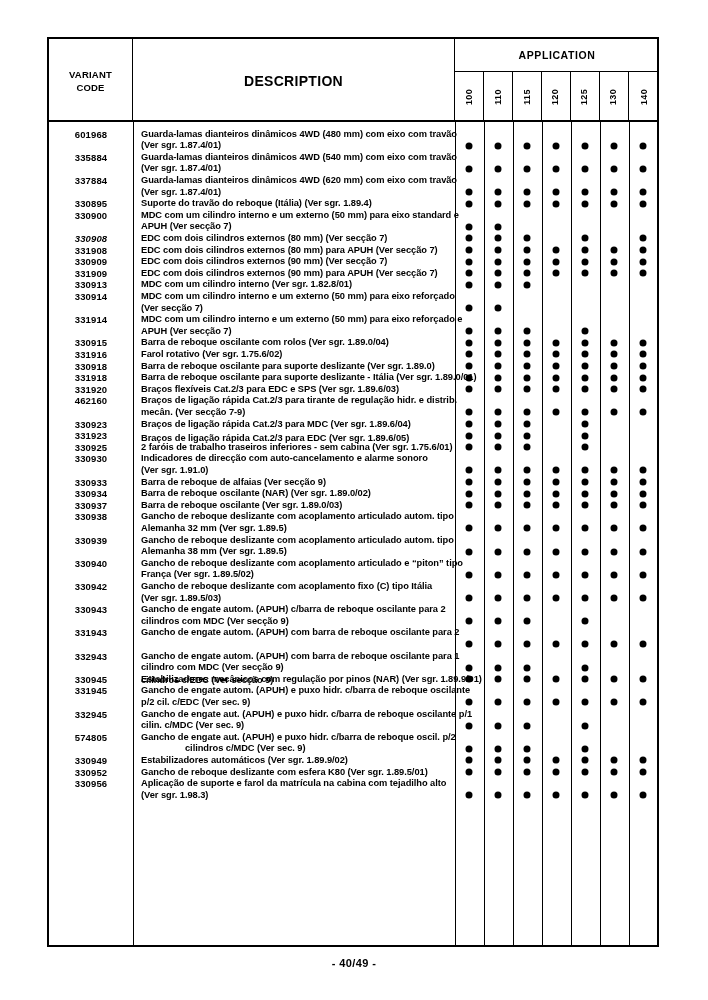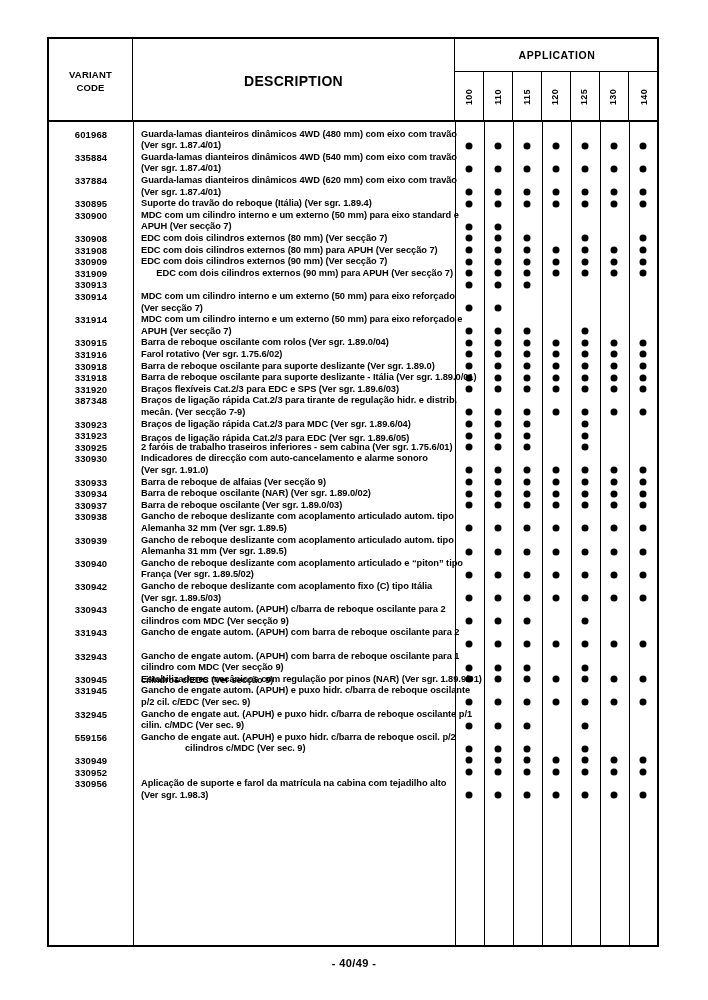--- a/index.html
+++ b/index.html
@@ -260,69 +260,70 @@
           <div class="vrule med" style="left: 550.5px;"></div>
           <div class="vrule thin" style="left: 579.5px;"></div>
         </div>
 
       <div class="codes" id="codes">
           <div class="code" style="top: 6.5px;">601968</div>
           <div class="code" style="top: 29.7px;">335884</div>
           <div class="code" style="top: 52.9px;">337884</div>
           <div class="code" style="top: 76.1px;">330895</div>
           <div class="code" style="top: 87.7px;">330900</div>
-          <div class="code" style="top: 110.9px;">330908</div>
+          <div class="code" style="top: 110.9px; font-style: italic;">330908</div>
           <div class="code" style="top: 122.5px;">331908</div>
           <div class="code" style="top: 134.1px;">330909</div>
           <div class="code" style="top: 145.7px;">331909</div>
           <div class="code" style="top: 157.3px;">330913</div>
           <div class="code" style="top: 168.9px;">330914</div>
           <div class="code" style="top: 192.1px;">331914</div>
           <div class="code" style="top: 215.3px;">330915</div>
           <div class="code" style="top: 226.9px;">331916</div>
           <div class="code" style="top: 238.5px;">330918</div>
           <div class="code" style="top: 250.1px;">331918</div>
           <div class="code" style="top: 261.7px;">331920</div>
-          <div class="code" style="top: 273.3px;">387348</div>
+          <div class="code" style="top: 273.3px;">462160</div>
           <div class="code" style="top: 296.5px;">330923</div>
           <div class="code" style="top: 308.1px;">331923</div>
           <div class="code" style="top: 319.7px;">330925</div>
           <div class="code" style="top: 331.3px;">330930</div>
           <div class="code" style="top: 354.5px;">330933</div>
           <div class="code" style="top: 366.1px;">330934</div>
           <div class="code" style="top: 377.7px;">330937</div>
           <div class="code" style="top: 389.3px;">330938</div>
           <div class="code" style="top: 412.5px;">330939</div>
           <div class="code" style="top: 435.7px;">330940</div>
           <div class="code" style="top: 458.9px;">330942</div>
           <div class="code" style="top: 482.1px;">330943</div>
           <div class="code" style="top: 505.3px;">331943</div>
           <div class="code" style="top: 528.5px;">332943</div>
           <div class="code" style="top: 551.7px;">330945</div>
           <div class="code" style="top: 563.3px;">331945</div>
           <div class="code" style="top: 586.5px;">332945</div>
-          <div class="code" style="top: 609.7px;">559156</div>
+          <div class="code" style="top: 609.7px;">574805</div>
           <div class="code" style="top: 632.9px;">330949</div>
           <div class="code" style="top: 644.5px;">330952</div>
           <div class="code" style="top: 656.1px;">330956</div>
         </div>
       <div class="descs" id="descs">
           <div class="desc" style="top: 6.5px;">Guarda-lamas dianteiros dinâmicos 4WD (480 mm) com eixo com travão</div>
           <div class="desc" style="top: 18.1px;">(Ver sgr. 1.87.4/01)</div>
           <div class="desc" style="top: 29.7px;">Guarda-lamas dianteiros dinâmicos 4WD (540 mm) com eixo com travão</div>
           <div class="desc" style="top: 41.3px;">(Ver sgr. 1.87.4/01)</div>
           <div class="desc" style="top: 52.9px;">Guarda-lamas dianteiros dinâmicos 4WD (620 mm) com eixo com travão</div>
           <div class="desc" style="top: 64.5px;">(Ver sgr. 1.87.4/01)</div>
           <div class="desc" style="top: 76.1px;">Suporte do travão do reboque (Itália) (Ver sgr. 1.89.4)</div>
           <div class="desc" style="top: 87.7px;">MDC com um cilindro interno e um externo (50 mm) para eixo standard e</div>
           <div class="desc" style="top: 99.3px;">APUH (Ver secção 7)</div>
           <div class="desc" style="top: 110.9px;">EDC com dois cilindros externos (80 mm) (Ver secção 7)</div>
           <div class="desc" style="top: 122.5px;">EDC com dois cilindros externos (80 mm) para APUH (Ver secção 7)</div>
           <div class="desc" style="top: 134.1px;">EDC com dois cilindros externos (90 mm) (Ver secção 7)</div>
-          <div class="desc" style="top: 145.7px; text-align: right;">EDC com dois cilindros externos (90 mm) para APUH (Ver secção 7)</div>
+          <div class="desc" style="top: 145.7px;">EDC com dois cilindros externos (90 mm) para APUH (Ver secção 7)</div>
+          <div class="desc" style="top: 157.3px;">MDC com um cilindro interno (Ver sgr. 1.82.8/01)</div>
           <div class="desc" style="top: 168.9px;">MDC com um cilindro interno e um externo (50 mm) para eixo reforçado</div>
           <div class="desc" style="top: 180.5px;">(Ver secção 7)</div>
           <div class="desc" style="top: 192.1px;">MDC com um cilindro interno e um externo (50 mm) para eixo reforçado e</div>
           <div class="desc" style="top: 203.7px;">APUH (Ver secção 7)</div>
           <div class="desc" style="top: 215.3px;">Barra de reboque oscilante com rolos (Ver sgr. 1.89.0/04)</div>
           <div class="desc" style="top: 226.9px;">Farol rotativo (Ver sgr. 1.75.6/02)</div>
           <div class="desc" style="top: 238.5px;">Barra de reboque oscilante para suporte deslizante (Ver sgr. 1.89.0)</div>
           <div class="desc" style="top: 250.1px;">Barra de reboque oscilante para suporte deslizante - Itália (Ver sgr. 1.89.0/01)</div>
           <div class="desc" style="top: 261.7px;">Braços flexíveis Cat.2/3 para EDC e SPS (Ver sgr. 1.89.6/03)</div>
           <div class="desc" style="top: 273.3px;">Braços de ligação rápida Cat.2/3 para tirante de regulação hidr. e distrib.</div>
@@ -331,38 +332,40 @@
           <div class="desc" style="top: 311px;">Braços de ligação rápida Cat.2/3 para EDC (Ver sgr. 1.89.6/05)</div>
           <div class="desc" style="top: 319.7px;">2 faróis de trabalho traseiros inferiores - sem cabina (Ver sgr. 1.75.6/01)</div>
           <div class="desc" style="top: 331.3px;">Indicadores de direcção com auto-cancelamento e alarme sonoro</div>
           <div class="desc" style="top: 342.9px;">(Ver sgr. 1.91.0)</div>
           <div class="desc" style="top: 354.5px;">Barra de reboque de alfaias (Ver secção 9)</div>
           <div class="desc" style="top: 366.1px;">Barra de reboque oscilante (NAR) (Ver sgr. 1.89.0/02)</div>
           <div class="desc" style="top: 377.7px;">Barra de reboque oscilante (Ver sgr. 1.89.0/03)</div>
           <div class="desc" style="top: 389.3px;">Gancho de reboque deslizante com acoplamento articulado autom. tipo</div>
           <div class="desc" style="top: 400.9px;">Alemanha 32 mm (Ver sgr. 1.89.5)</div>
           <div class="desc" style="top: 412.5px;">Gancho de reboque deslizante com acoplamento articulado autom. tipo</div>
-          <div class="desc" style="top: 424.1px;">Alemanha 31 mm (Ver sgr. 1.89.5)</div>
+          <div class="desc" style="top: 424.1px;">Alemanha 38 mm (Ver sgr. 1.89.5)</div>
           <div class="desc" style="top: 435.7px;">Gancho de reboque deslizante com acoplamento articulado e “piton” tipo</div>
           <div class="desc" style="top: 447.3px;">França (Ver sgr. 1.89.5/02)</div>
           <div class="desc" style="top: 458.9px;">Gancho de reboque deslizante com acoplamento fixo (C) tipo Itália</div>
           <div class="desc" style="top: 470.5px;">(Ver sgr. 1.89.5/03)</div>
           <div class="desc" style="top: 482.1px;">Gancho de engate autom. (APUH) c/barra de reboque oscilante para 2</div>
           <div class="desc" style="top: 493.7px;">cilindros com MDC (Ver secção 9)</div>
           <div class="desc" style="top: 505.3px;">Gancho de engate autom. (APUH) com barra de reboque oscilante para 2</div>
           <div class="desc" style="top: 516.9px; margin-top: 36px;">cilindros c/EDC (Ver secção 9)</div>
           <div class="desc" style="top: 528.5px;">Gancho de engate autom. (APUH) com barra de reboque oscilante para 1</div>
           <div class="desc" style="top: 540.1px;">cilindro com MDC (Ver secção 9)</div>
           <div class="desc" style="top: 551.7px;">Estabilizadores mecânicos com regulação por pinos (NAR) (Ver sgr. 1.89.9/01)</div>
           <div class="desc" style="top: 563.3px;">Gancho de engate autom. (APUH) e puxo hidr. c/barra de reboque oscilante</div>
           <div class="desc" style="top: 574.9px;">p/2 cil. c/EDC (Ver sec. 9)</div>
           <div class="desc" style="top: 586.5px;">Gancho de engate aut. (APUH) e puxo hidr. c/barra de reboque oscilante p/1</div>
           <div class="desc" style="top: 598.1px;">cilin. c/MDC (Ver sec. 9)</div>
           <div class="desc" style="top: 609.7px;">Gancho de engate aut. (APUH) e puxo hidr. c/barra de reboque oscil. p/2</div>
           <div class="desc" style="top: 621.3px; margin-left: 44px;">cilindros c/MDC (Ver sec. 9)</div>
+          <div class="desc" style="top: 632.9px;">Estabilizadores automáticos (Ver sgr. 1.89.9/02)</div>
+          <div class="desc" style="top: 644.5px;">Gancho de reboque deslizante com esfera K80 (Ver sgr. 1.89.5/01)</div>
           <div class="desc" style="top: 656.1px;">Aplicação de suporte e farol da matrícula na cabina com tejadilho alto</div>
           <div class="desc" style="top: 667.7px;">(Ver sgr. 1.98.3)</div>
         </div>
       <div class="dots" id="dots">
           <div class="dot" style="left: 14px; top: 23.6px;"></div>
           <div class="dot" style="left: 43px; top: 23.6px;"></div>
           <div class="dot" style="left: 72px; top: 23.6px;"></div>
           <div class="dot" style="left: 101px; top: 23.6px;"></div>
           <div class="dot" style="left: 130px; top: 23.6px;"></div>
           <div class="dot" style="left: 159px; top: 23.6px;"></div>

